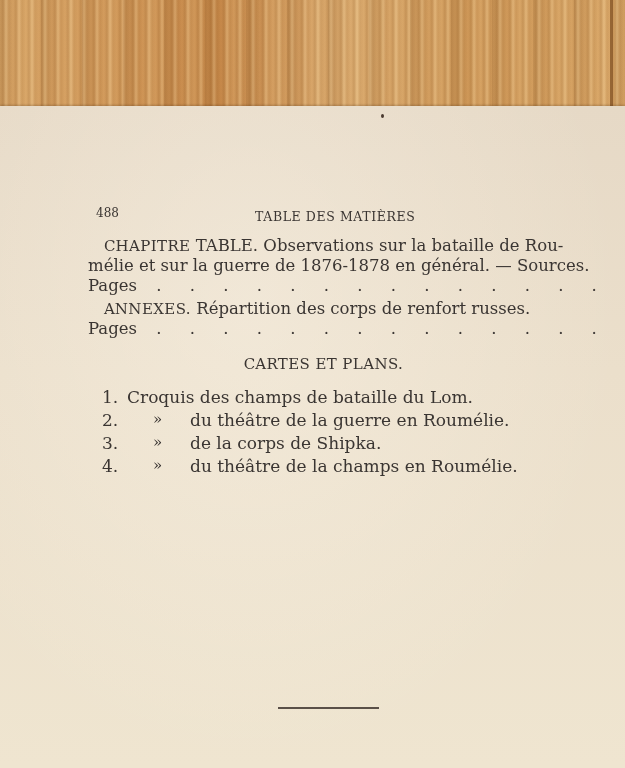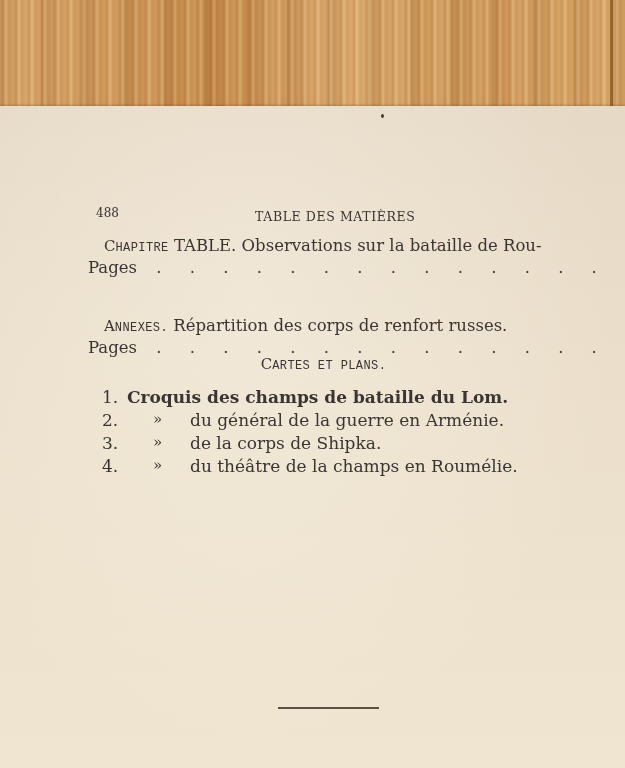--- a/index.html
+++ b/index.html
@@ -77,21 +77,21 @@
     .entry {
       position: absolute;
       left: 88px;
       width: 498px;
       font-size: 16.5px;
       line-height: 20px;
     }
     .entry .line { white-space: nowrap; display: block; }
     .indent { padding-left: 16px; }
     .sc-big { font-size: 15px; }
-    .sc-small { font-size: 12px; letter-spacing: 0.4px; font-family: Liberation Mono, monospace; }
+    .sc-small { font-size: 15px; letter-spacing: 0.4px; }
     .justify-line {
       display: flex;
       justify-content: space-between;
     }
     .leader-line {
       display: flex;
       align-items: baseline;
     }
     .leader-line .dots {
       flex: 1;
@@ -115,21 +115,21 @@
       left: 102px; top: 387px;
       font-size: 17px;
     }
     .map-item {
       position: relative;
       height: 23px;
       white-space: nowrap;
     }
     .map-num { position: absolute; left: 0; top: 0; }
     .map-ditto { position: absolute; left: 51px; top: 0; font-size: 15px; }
-    .map-text-first { position: absolute; left: 25px; top: 0; font-weight: bold; }
+    .map-text-first { position: absolute; left: 25px; top: 0; }
     .map-text { position: absolute; left: 88px; top: 0; }
     .rule {
       position: absolute;
       left: 278px; top: 707px;
       width: 101px; height: 1.5px;
       background: #5a5048;
     }
   </style>
 </head>
 <body>
@@ -144,28 +144,29 @@
   <span class="running-title">TABLE DES MATIÈRES</span>
 </div>
 
 <div class="entry" style="top:236px;">
   <span class="line justify-line indent">
     <span>
       <span class="sc-big">C</span><span class="sc-small">HAPITRE</span><span> TABLE.</span>
     </span>
     <span>Observations sur la bataille de Rou-</span>
   </span>
+  <span class="line">mélie et sur la guerre de 1876-1878 en général. — Sources.</span>
   <span class="line leader-line">
     <span>Pages</span>
     <span class="dots">. . . . . . . . . . . . . . . .</span>
     
   </span>
 </div>
 
-<div class="entry" style="top:316px;">
+<div class="entry" style="top:299px;">
   <span class="line indent">
     <span class="sc-big">A</span><span class="sc-small">NNEXES.</span>
     <span>Répartition des corps de renfort russes.</span>
   </span>
   <span class="line leader-line">
     <span>Pages</span>
     <span class="dots">. . . . . . . . . . . . . . . . . . .</span>
     
   </span>
 </div>
@@ -175,21 +176,21 @@
 </div>
 
 <div class="maps">
   <div class="map-item">
     <span class="map-num">1.</span>
     <span class="map-text-first">Croquis des champs de bataille du Lom.</span>
   </div>
   <div class="map-item">
     <span class="map-num">2.</span>
     <span class="map-ditto">»</span>
-    <span class="map-text">du général de la guerre en Arménie.</span>
+    <span class="map-text">du théâtre de la guerre en Roumélie.</span>
   </div>
   <div class="map-item">
     <span class="map-num">3.</span>
     <span class="map-ditto">»</span>
     <span class="map-text">de la corps de Shipka.</span>
   </div>
   <div class="map-item">
     <span class="map-num">4.</span>
     <span class="map-ditto">»</span>
     <span class="map-text">du théâtre de la champs en Roumélie.</span>

